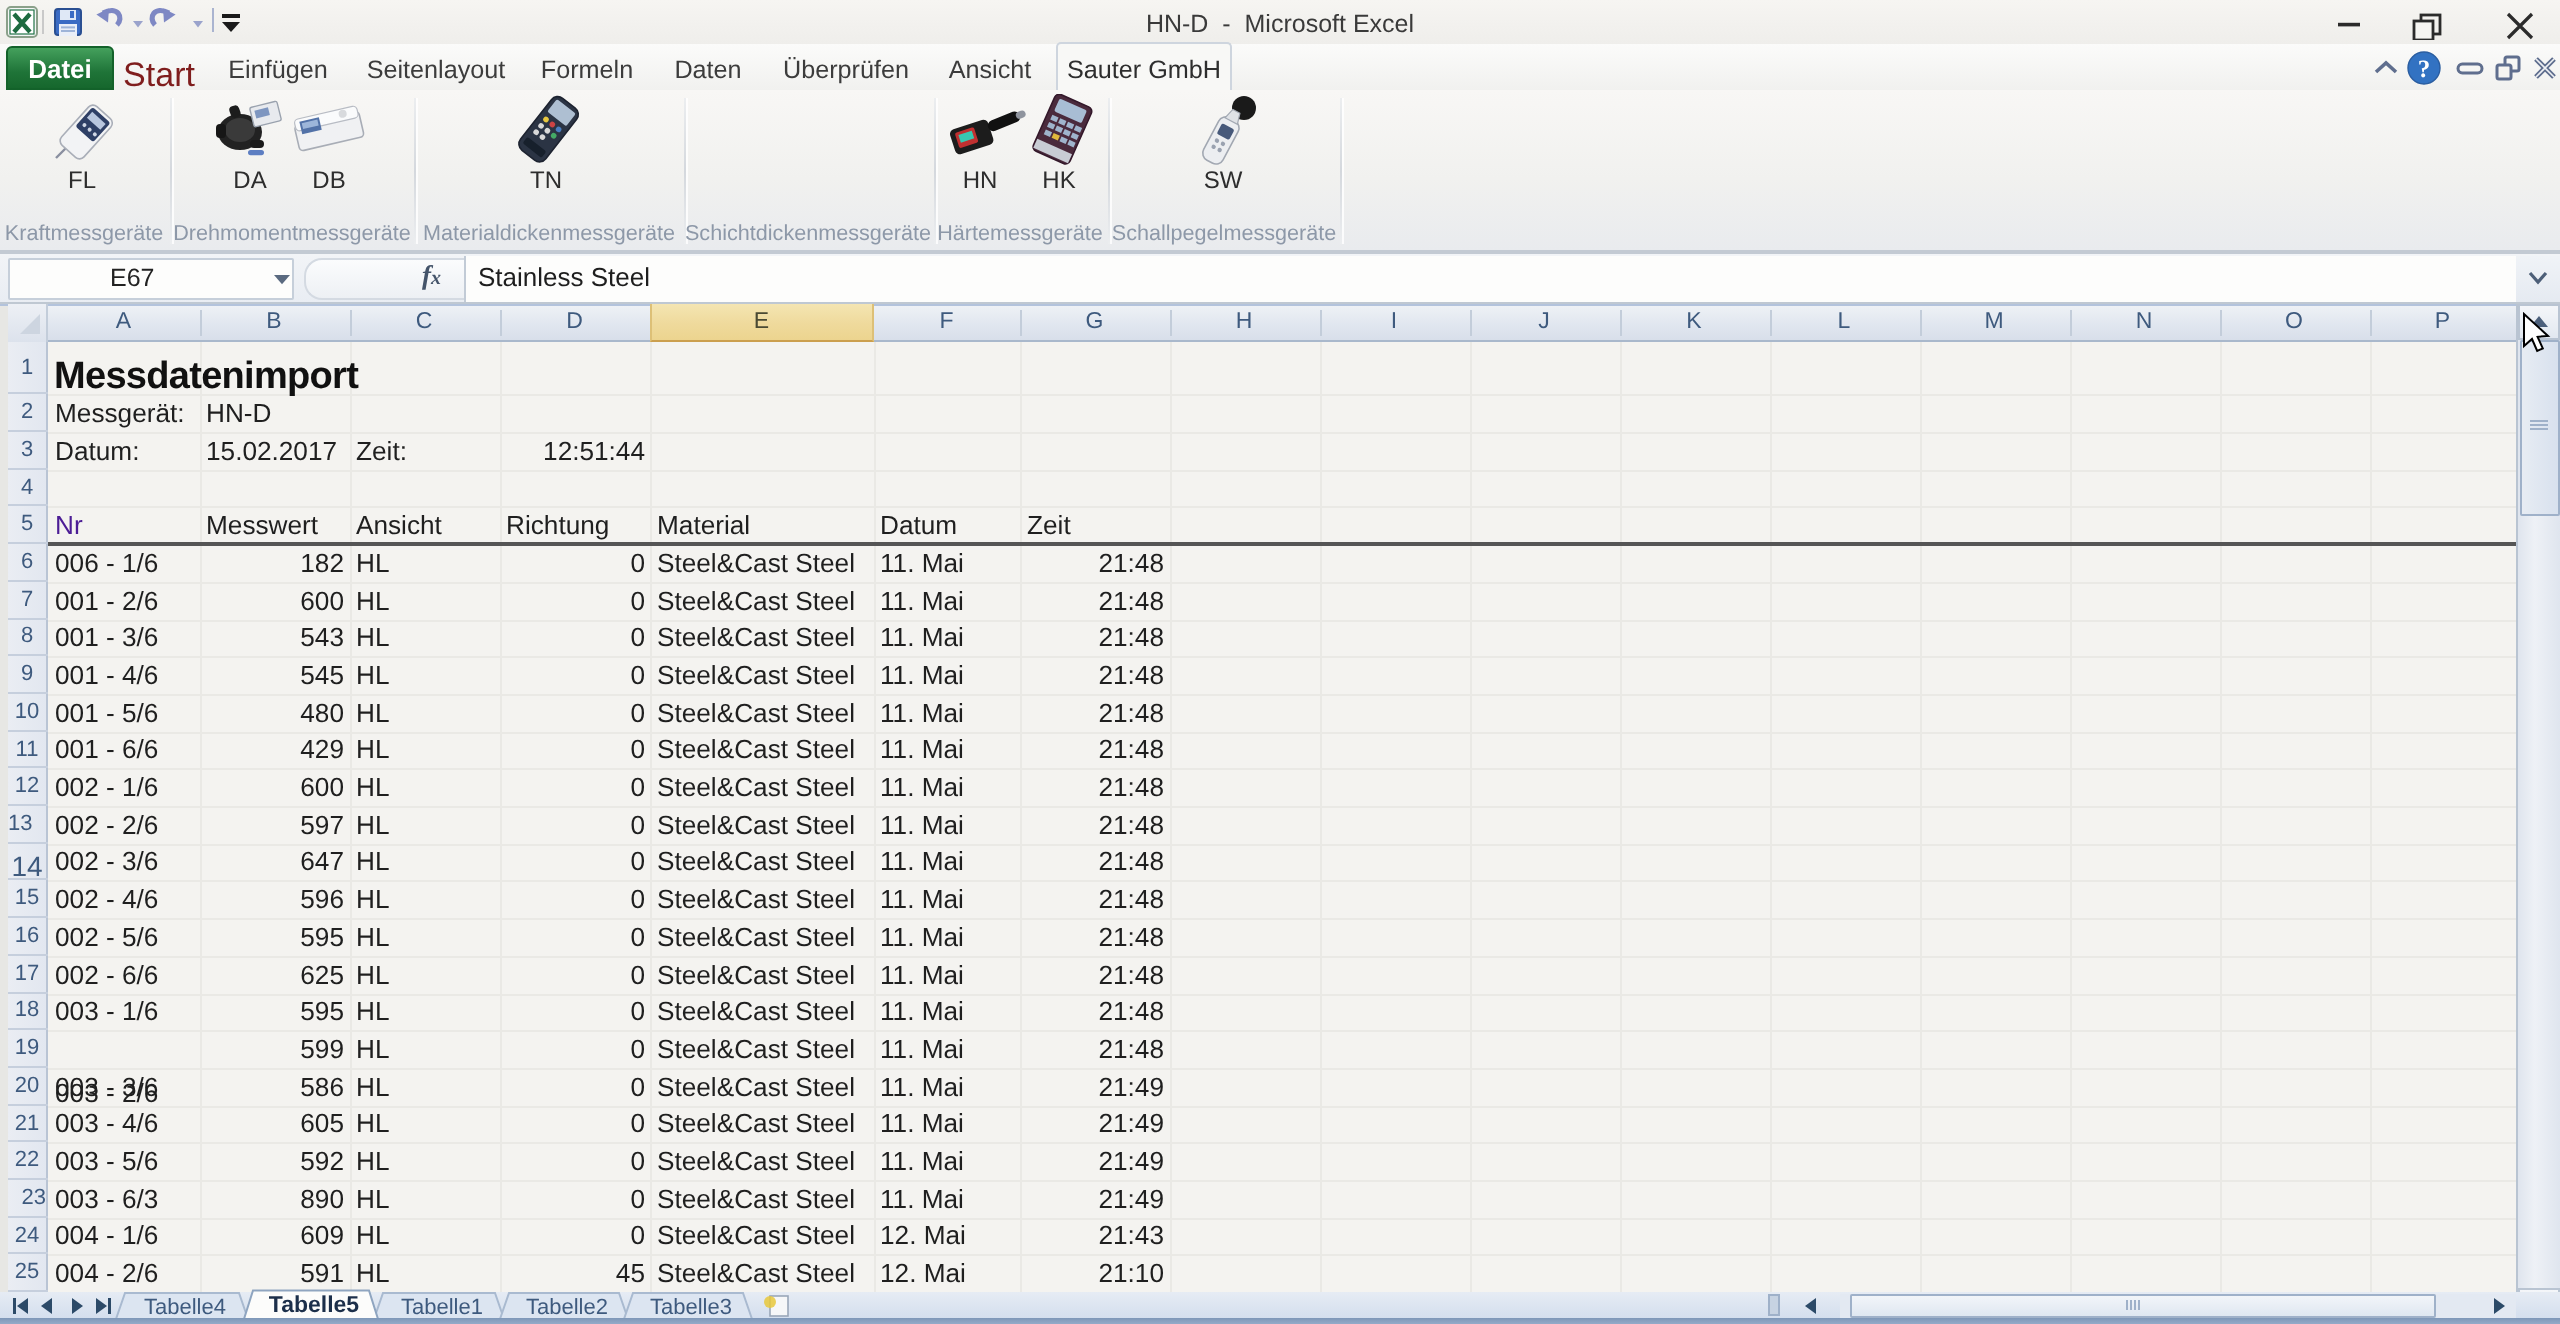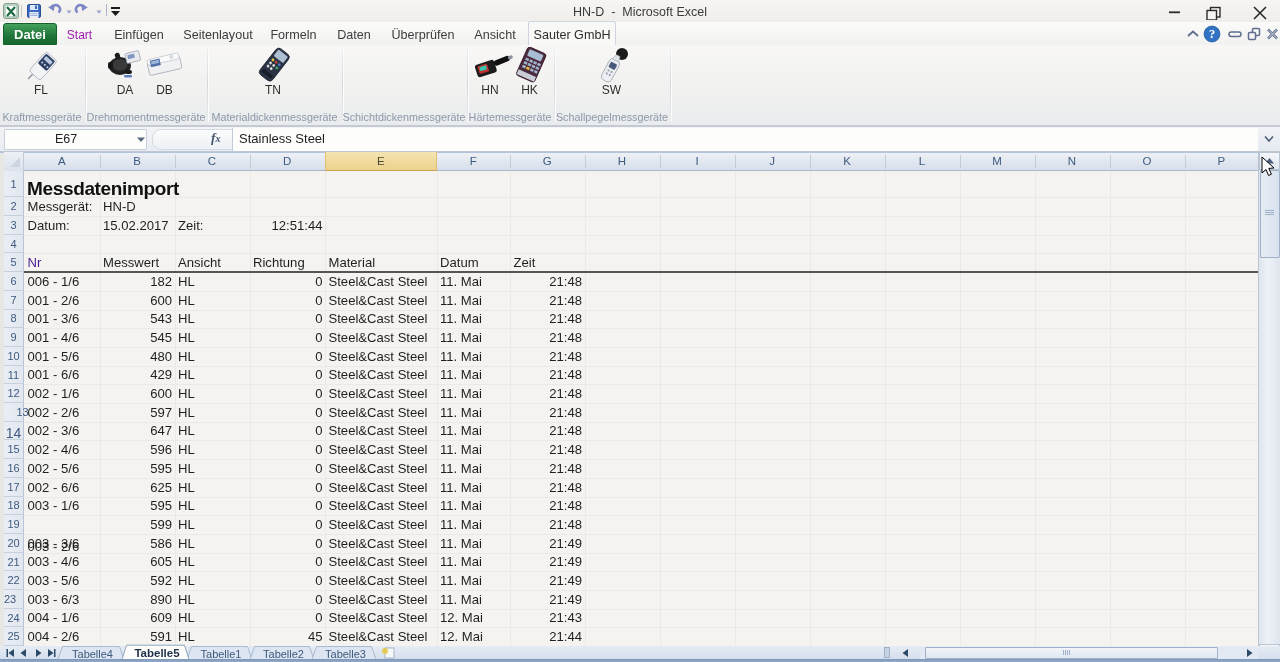--- a/index.html
+++ b/index.html
@@ -37,21 +37,21 @@
 <path d="M1 5 l9 0 -4.5 5 z" fill="#1a1a1a"></path>
 </svg>
 <svg class="abs" style="left:1162px;top:3px" width="115" height="17" viewBox="0 0 115 17">
 <rect x="7" y="8.4" width="11" height="1.8" fill="#2b2b2b"></rect>
 <rect x="48.5" y="4.5" width="9.5" height="9.5" fill="none" stroke="#2b2b2b" stroke-width="1.4"></rect>
 <rect x="45" y="7.5" width="9.5" height="9.5" fill="#f6f5f2" stroke="#2b2b2b" stroke-width="1.4"></rect>
 <path d="M92 4 L104 16 M104 4 L92 16" stroke="#2b2b2b" stroke-width="1.6"></path>
 </svg>
 <div class="abs" style="left:0;top:22px;width:1280px;height:23px;background:linear-gradient(#fbfbfa,#f1f1ef)"></div>
 <div class="abs" style="left:3px;top:23px;width:54px;height:22px;background:linear-gradient(#44a05c,#1f7438 60%,#16672d);border-radius:3px 3px 0 0;border:1px solid #13622a;color:#fff;font-weight:bold;font-size:13px;text-align:center;line-height:21px">Datei</div>
-<div class="abs ctr" style="left:79.5px;top:27.5px;font-size:12px;color:#a21caf">Start</div>
+<div class="abs ctr" style="left:79.5px;top:27.5px;font-size:17px;color:#7f1d1d">Start</div>
 <div class="abs ctr" style="left:139px;top:27.5px;font-size:12.6px;color:#3c3c3c">Einfügen</div>
 <div class="abs ctr" style="left:218px;top:27.5px;font-size:12.6px;color:#3c3c3c">Seitenlayout</div>
 <div class="abs ctr" style="left:293.5px;top:27.5px;font-size:12.6px;color:#3c3c3c">Formeln</div>
 <div class="abs ctr" style="left:354px;top:27.5px;font-size:12.6px;color:#3c3c3c">Daten</div>
 <div class="abs ctr" style="left:423px;top:27.5px;font-size:12.6px;color:#3c3c3c">Überprüfen</div>
 <div class="abs ctr" style="left:495px;top:27.5px;font-size:12.6px;color:#3c3c3c">Ansicht</div>
 <div class="abs" style="left:528px;top:21px;width:88px;height:24px;background:#f8f8f6;border:1px solid #ced5de;border-bottom:none;border-radius:2.5px 2.5px 0 0"></div>
 <div class="abs ctr" style="left:572px;top:27.5px;font-size:12.6px;color:#2e2e2e">Sauter GmbH</div>
 <svg class="abs" style="left:1185px;top:25px" width="95" height="19" viewBox="0 0 95 19">
 <path d="M3 11 L8 6.5 L13 11" stroke="#5f6e8e" stroke-width="1.8" fill="none"></path>
@@ -299,41 +299,41 @@
 <div class="abs" style="left:4px;top:312.4px;width:19px;text-align:center;font-size:11px;color:#3e5a7e">8</div>
 <div class="abs" style="left:4px;top:345.9px;width:20px;height:1px;background:#c6cfdd"></div>
 <div class="abs" style="left:4px;top:331.1px;width:19px;text-align:center;font-size:11px;color:#3e5a7e">9</div>
 <div class="abs" style="left:4px;top:364.6px;width:20px;height:1px;background:#c6cfdd"></div>
 <div class="abs" style="left:4px;top:349.8px;width:19px;text-align:center;font-size:11px;color:#3e5a7e">10</div>
 <div class="abs" style="left:4px;top:383.3px;width:20px;height:1px;background:#c6cfdd"></div>
 <div class="abs" style="left:4px;top:368.5px;width:19px;text-align:center;font-size:11px;color:#3e5a7e">11</div>
 <div class="abs" style="left:4px;top:402.0px;width:20px;height:1px;background:#c6cfdd"></div>
 <div class="abs" style="left:4px;top:387.1px;width:19px;text-align:center;font-size:11px;color:#3e5a7e">12</div>
 <div class="abs" style="left:4px;top:420.7px;width:20px;height:1px;background:#c6cfdd"></div>
-<div class="abs" style="left:4px;top:405.9px;width:37px;text-align:center;font-size:11px;color:#3e5a7e">13</div>
+<div class="abs" style="left:4px;top:405.9px;width:26px;text-align:left;font-size:11px;color:#3e5a7e">13</div>
 <div class="abs" style="left:4px;top:439.4px;width:20px;height:1px;background:#c6cfdd"></div>
 <div class="abs" style="left:4px;top:424.5px;width:19px;text-align:center;font-size:14px;color:#3e5a7e">14</div>
 <div class="abs" style="left:4px;top:458.1px;width:20px;height:1px;background:#c6cfdd"></div>
 <div class="abs" style="left:4px;top:443.2px;width:19px;text-align:center;font-size:11px;color:#3e5a7e">15</div>
 <div class="abs" style="left:4px;top:476.8px;width:20px;height:1px;background:#c6cfdd"></div>
 <div class="abs" style="left:4px;top:462.0px;width:19px;text-align:center;font-size:11px;color:#3e5a7e">16</div>
 <div class="abs" style="left:4px;top:495.5px;width:20px;height:1px;background:#c6cfdd"></div>
 <div class="abs" style="left:4px;top:480.6px;width:19px;text-align:center;font-size:11px;color:#3e5a7e">17</div>
 <div class="abs" style="left:4px;top:514.2px;width:20px;height:1px;background:#c6cfdd"></div>
 <div class="abs" style="left:4px;top:499.4px;width:19px;text-align:center;font-size:11px;color:#3e5a7e">18</div>
 <div class="abs" style="left:4px;top:532.9px;width:20px;height:1px;background:#c6cfdd"></div>
 <div class="abs" style="left:4px;top:518.0px;width:19px;text-align:center;font-size:11px;color:#3e5a7e">19</div>
 <div class="abs" style="left:4px;top:551.6px;width:20px;height:1px;background:#c6cfdd"></div>
 <div class="abs" style="left:4px;top:536.8px;width:19px;text-align:center;font-size:11px;color:#3e5a7e">20</div>
 <div class="abs" style="left:4px;top:570.3px;width:20px;height:1px;background:#c6cfdd"></div>
 <div class="abs" style="left:4px;top:555.5px;width:19px;text-align:center;font-size:11px;color:#3e5a7e">21</div>
 <div class="abs" style="left:4px;top:589.0px;width:20px;height:1px;background:#c6cfdd"></div>
 <div class="abs" style="left:4px;top:574.1px;width:19px;text-align:center;font-size:11px;color:#3e5a7e">22</div>
 <div class="abs" style="left:4px;top:607.7px;width:20px;height:1px;background:#c6cfdd"></div>
-<div class="abs" style="left:4px;top:592.9px;width:19px;text-align:left;font-size:11px;color:#3e5a7e">23</div>
+<div class="abs" style="left:4px;top:592.9px;width:19px;text-align:right;font-size:11px;color:#3e5a7e">23</div>
 <div class="abs" style="left:4px;top:626.4px;width:20px;height:1px;background:#c6cfdd"></div>
 <div class="abs" style="left:4px;top:611.5px;width:19px;text-align:center;font-size:11px;color:#3e5a7e">24</div>
 <div class="abs" style="left:4px;top:645.1px;width:20px;height:1px;background:#c6cfdd"></div>
 <div class="abs" style="left:4px;top:630.2px;width:19px;text-align:center;font-size:11px;color:#3e5a7e">25</div>
 <div class="abs" style="left:27px;top:178px;font-size:19px;font-weight:bold;color:#111;letter-spacing:-0.35px">Messdatenimport</div>
 <div class="abs" style="left:27.5px;top:199.1px;font-size:13.1px;color:#1f1f1f;white-space:nowrap">Messgerät:</div>
 <div class="abs" style="left:103.0px;top:199.1px;font-size:13.1px;color:#1f1f1f;white-space:nowrap">HN-D</div>
 <div class="abs" style="left:27.5px;top:217.8px;font-size:13.1px;color:#1f1f1f;white-space:nowrap">Datum:</div>
 <div class="abs" style="left:103.0px;top:217.8px;font-size:13.1px;color:#1f1f1f;white-space:nowrap">15.02.2017</div>
 <div class="abs" style="left:178.0px;top:217.8px;font-size:13.1px;color:#1f1f1f;white-space:nowrap">Zeit:</div>
@@ -477,21 +477,21 @@
 <div class="abs" style="right:957.5px;top:610.4px;font-size:13.1px;color:#1f1f1f;white-space:nowrap">0</div>
 <div class="abs" style="left:328.5px;top:610.4px;font-size:13.1px;color:#1f1f1f;white-space:nowrap">Steel&amp;Cast Steel</div>
 <div class="abs" style="left:440.0px;top:610.4px;font-size:13.1px;color:#1f1f1f;white-space:nowrap">12. Mai</div>
 <div class="abs" style="right:698.0px;top:610.4px;font-size:13.1px;color:#1f1f1f;white-space:nowrap">21:43</div>
 <div class="abs" style="left:27.5px;top:629.1px;font-size:13.1px;color:#1f1f1f;white-space:nowrap">004 - 2/6</div>
 <div class="abs" style="right:1108.0px;top:629.1px;font-size:13.1px;color:#1f1f1f;white-space:nowrap">591</div>
 <div class="abs" style="left:178.0px;top:629.1px;font-size:13.1px;color:#1f1f1f;white-space:nowrap">HL</div>
 <div class="abs" style="right:957.5px;top:629.1px;font-size:13.1px;color:#1f1f1f;white-space:nowrap">45</div>
 <div class="abs" style="left:328.5px;top:629.1px;font-size:13.1px;color:#1f1f1f;white-space:nowrap">Steel&amp;Cast Steel</div>
 <div class="abs" style="left:440.0px;top:629.1px;font-size:13.1px;color:#1f1f1f;white-space:nowrap">12. Mai</div>
-<div class="abs" style="right:698.0px;top:629.1px;font-size:13.1px;color:#1f1f1f;white-space:nowrap">21:44</div>
+<div class="abs" style="right:698.0px;top:629.1px;font-size:13.1px;color:#1f1f1f;white-space:nowrap">21:10</div>
 <div class="abs" style="left:1258px;top:152px;width:22px;height:506px;background:linear-gradient(90deg,#dfe5ee,#eef1f6 40%,#dfe5ee);border-left:1px solid #b9c4d2"></div>
 <div class="abs" style="left:1259px;top:152px;width:21px;height:18px;background:linear-gradient(#f4f6f9,#e2e8f0);border:1px solid #b9c4d2"></div>
 <svg class="abs" style="left:1264px;top:157px" width="11" height="8" viewBox="0 0 11 8">
     <path d="M5.5 1 L10 6.5 L1 6.5 Z" fill="#4d617c"></path>
   </svg>
 <div class="abs" style="left:1259.5px;top:170px;width:20px;height:88px;background:linear-gradient(90deg,#e7ecf3,#d8e1ee);border:1px solid #9fb1c9;border-radius:1px"></div>
 <div class="abs" style="left:1265px;top:210px;width:9px;height:1px;background:#9fb1c9;box-shadow:0 2px 0 #9fb1c9,0 4px 0 #9fb1c9"></div>
 <div class="abs" style="left:1259px;top:644px;width:21px;height:14px;background:linear-gradient(#f4f6f9,#e2e8f0);border:1px solid #b9c4d2"></div>
 <svg class="abs" style="left:1264px;top:648px" width="11" height="8" viewBox="0 0 11 8">
     <path d="M1 1.5 L10 1.5 L5.5 7 Z" fill="#4d617c"></path>

